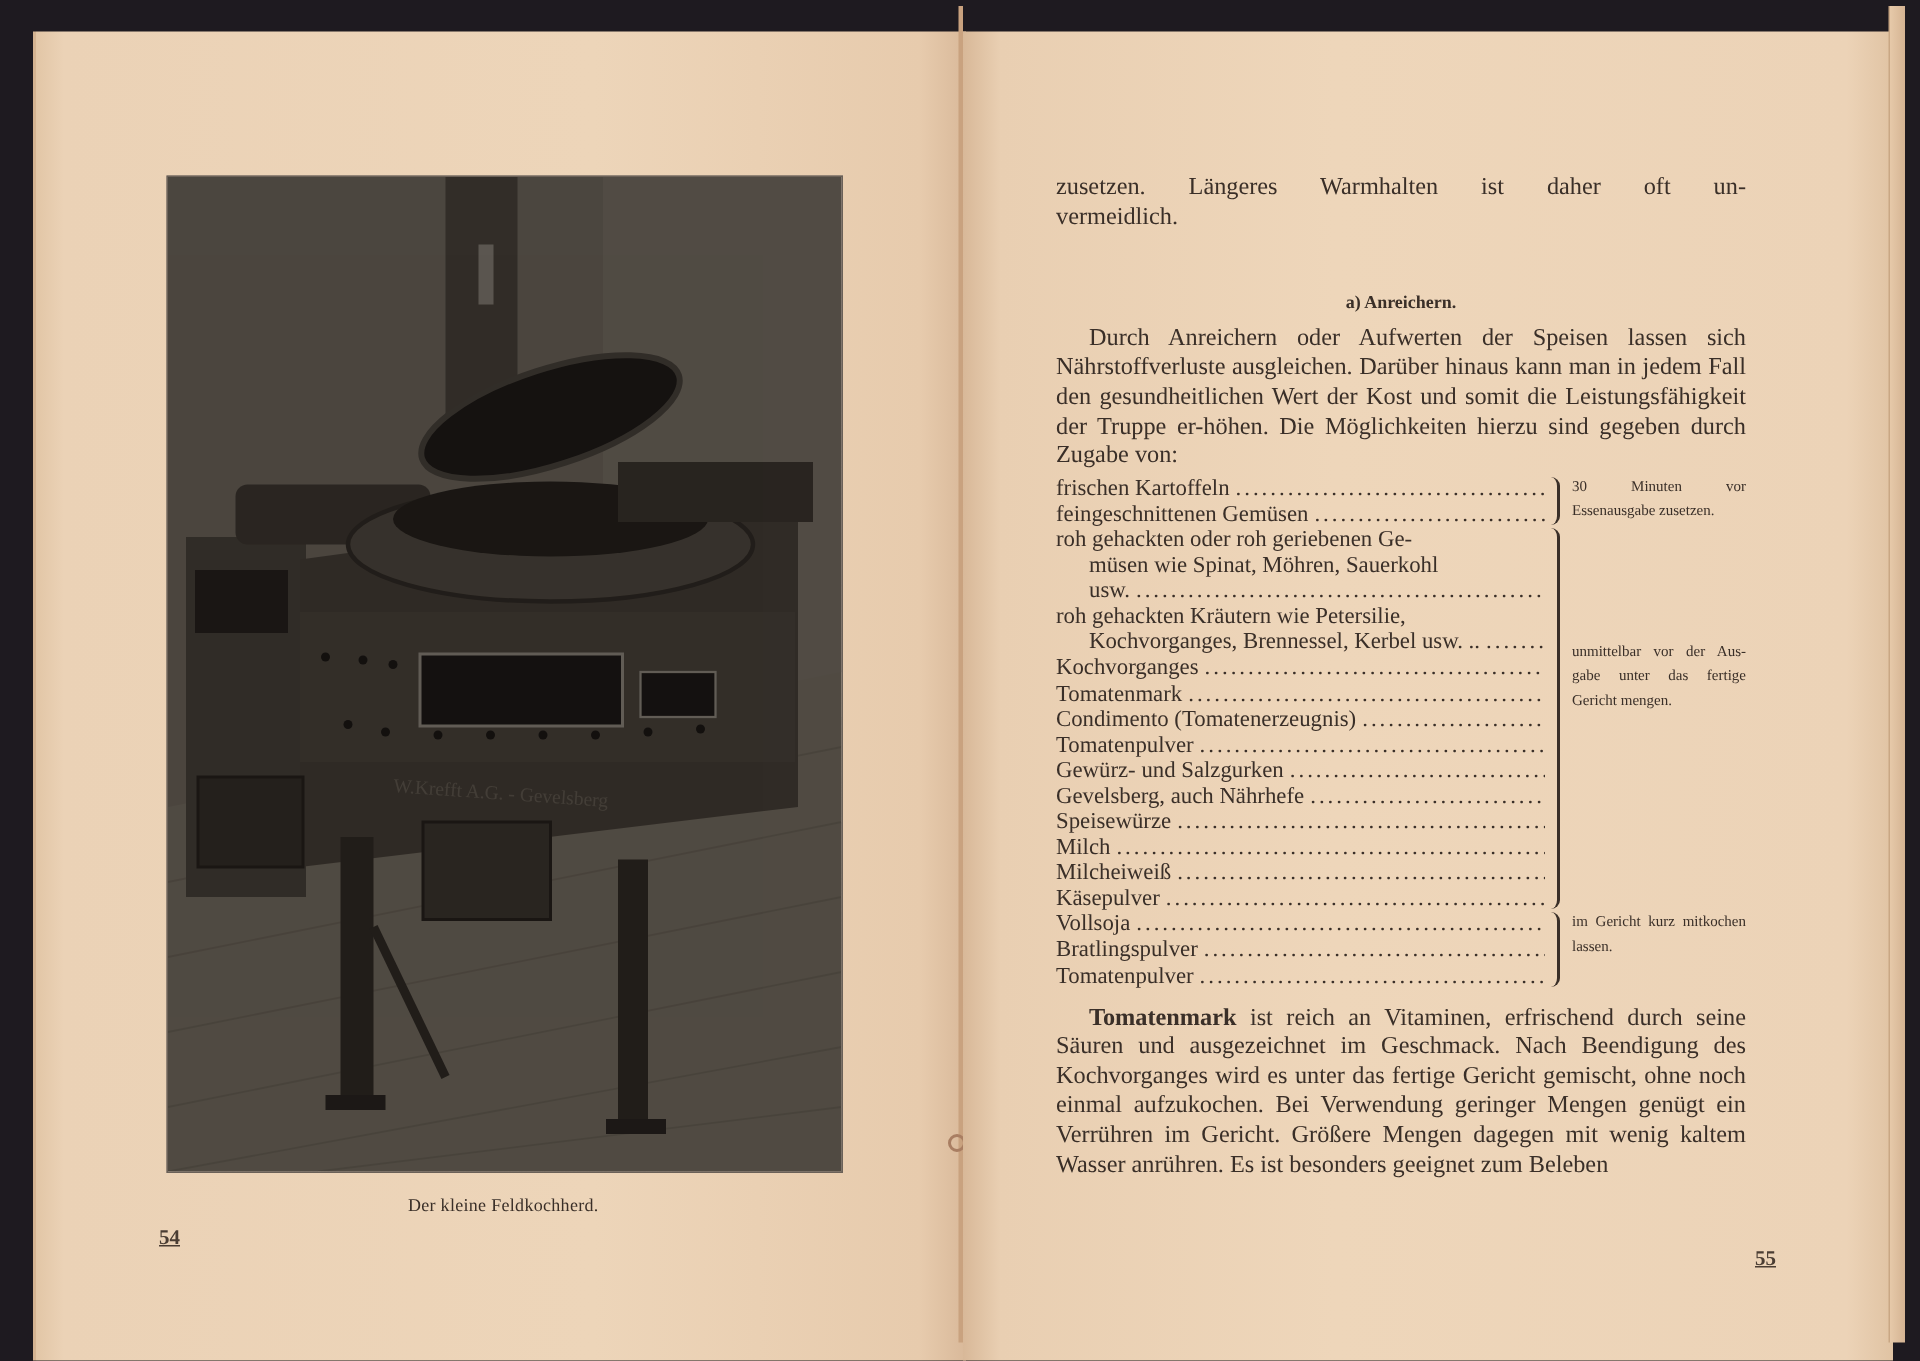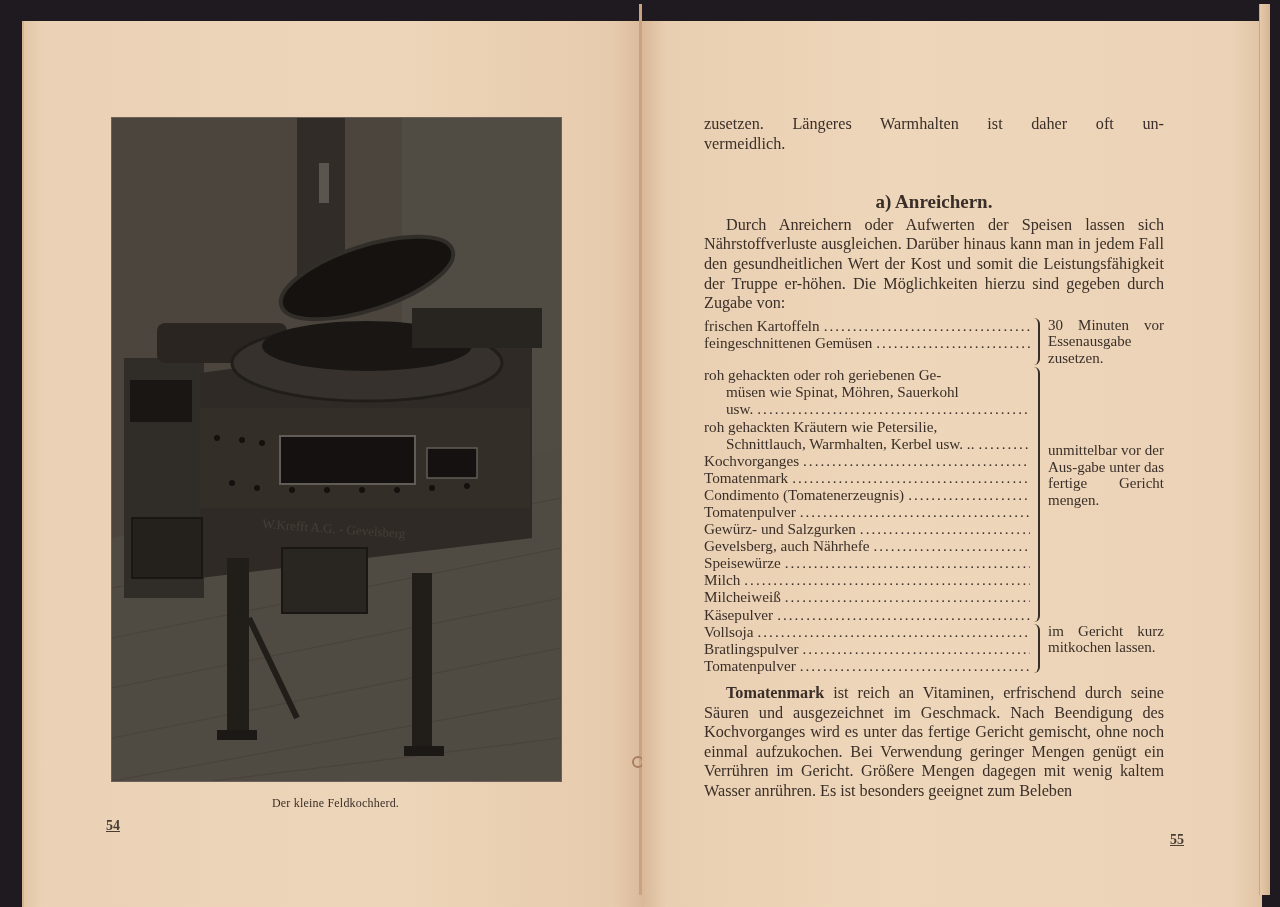--- a/index.html
+++ b/index.html
@@ -58,40 +58,40 @@
   .pn-left { left: 82px; top: 797px; }
 
   
   .text {
     position: absolute; left: 704px; top: 92px; width: 460px;
     font-size: 16.2px; line-height: 19.6px; text-align: justify; margin-top: 23px;
   }
   .text p { margin: 0; }
   .indent { text-indent: 22px; }
   .heading {
-    text-align: center; font-weight: bold; font-size: 19px;
+    text-align: center; font-weight: bold; font-size: 12px;
     margin-top: 38px !important; margin-bottom: 4px !important;
   }
   .last-justify { text-align-last: justify; }
 
   .tbl {
     margin-top: 3px;
     display: grid;
     grid-template-columns: 326px 18px 116px;
     font-size: 15.2px; line-height: 17.1px;
   }
   .items { }
   .item { display: flex; white-space: nowrap; overflow: hidden; }
   .item .lbl { flex: 0 0 auto; padding-right: 4px; }
   .item .dots { flex: 1 1 auto; overflow: hidden; letter-spacing: 2px; }
   .item .dots::after { content: "........................................................................"; }
   .item.wrap { white-space: normal; display: block; text-align: justify; }
   .item.wrap .cont { padding-left: 22px; display: block; }
   .brace-col { position: relative; }
-  .note { font-size: 15px; line-height: 16.5px; }
+  .note { font-size: 10px; line-height: 16.5px; }
   .brace {
     position: absolute; left: 2px; width: 6px;
     border-right: 2px solid #3a2f28;
     border-radius: 0 6px 6px 0;
   }
   .para2 { margin-top: 10px !important; }
   b.kw { font-weight: bold; }
 </style>
 </head>
 <body>
@@ -207,21 +207,21 @@
           <span style="display: block;">roh gehackten oder roh geriebenen Ge-</span>
           <span class="cont" style="display: block;">müsen wie Spinat, Möhren, Sauerkohl</span>
           <span class="item cont" style="display: flex;">
             <span class="lbl">usw.</span>
             <span class="dots"></span>
           </span>
         </div>
         <div class="item wrap">
           <span style="display: block;">roh gehackten Kräutern wie Petersilie,</span>
           <span class="item cont" style="display: flex;">
-            <span class="lbl">Schnittlauch, Warmhalten, Kerbel usw. ..</span>
+            <span class="lbl">Kochvorganges, Brennessel, Kerbel usw. ..</span>
             <span class="dots"></span>
           </span>
         </div>
         <div class="item">
           <span class="lbl">Kochvorganges</span>
           <span class="dots"></span>
         </div>
         <div class="item">
           <span class="lbl">Tomatenmark</span>
           <span class="dots"></span>

